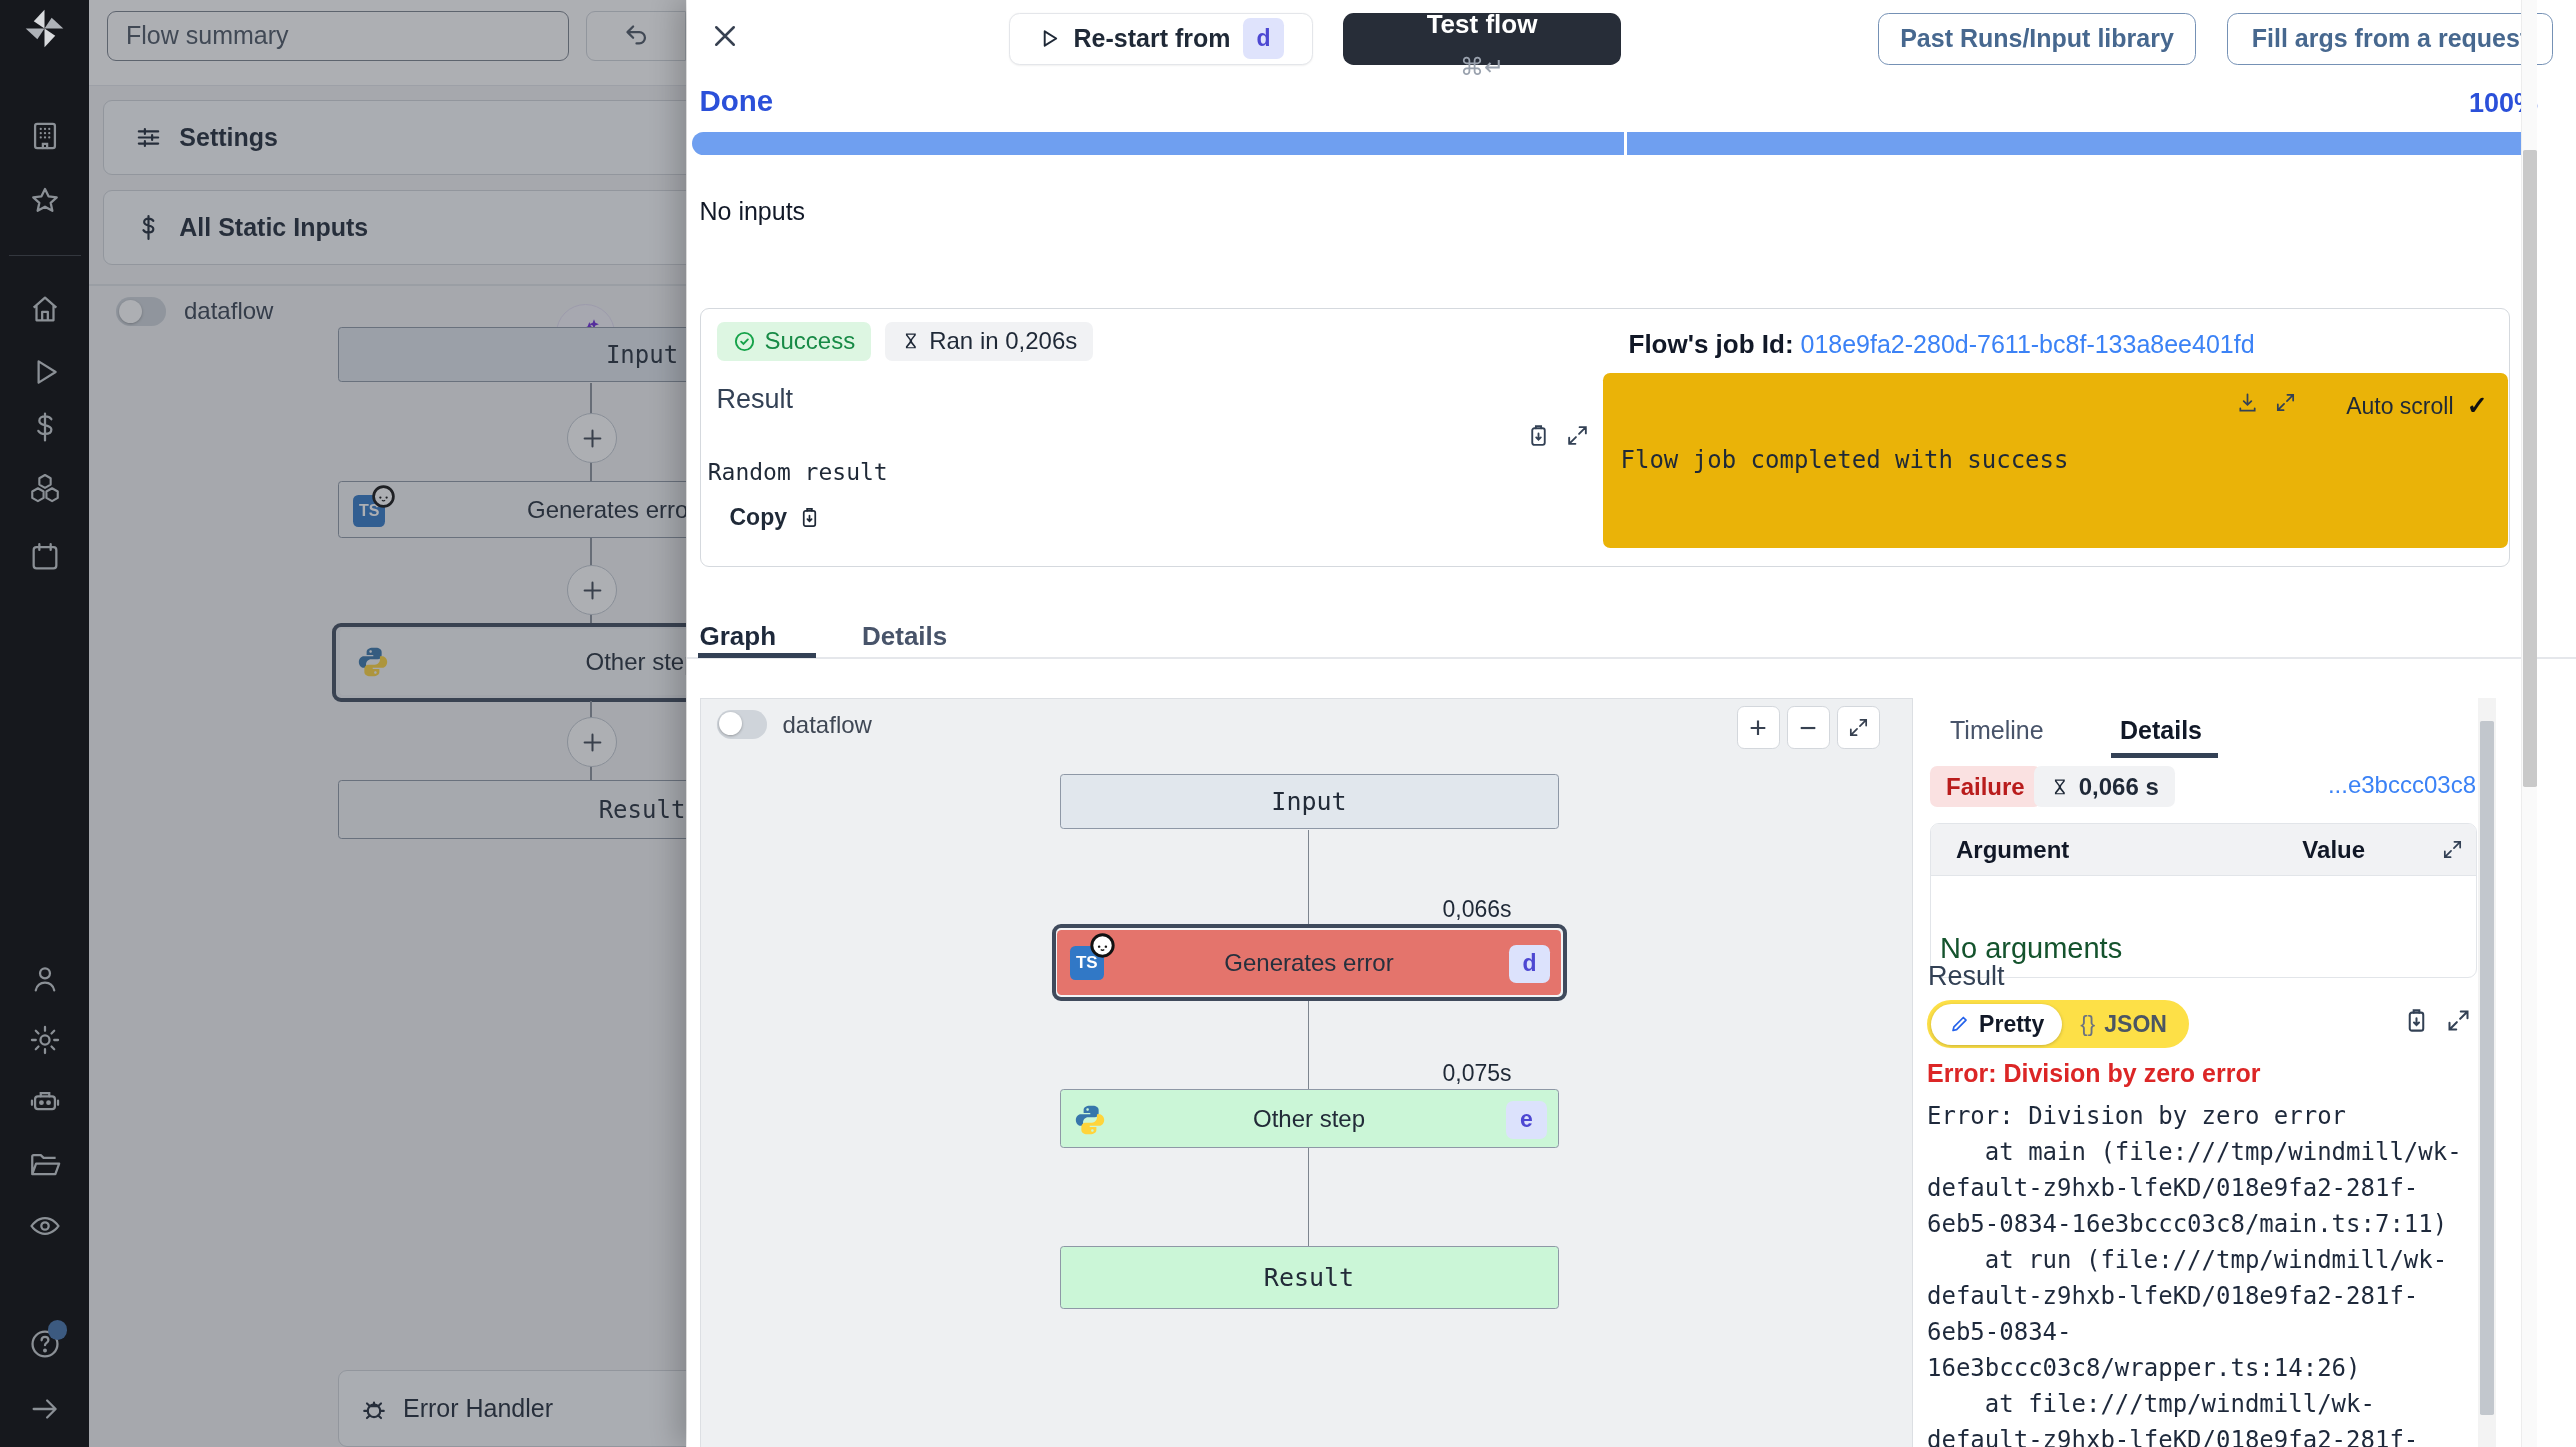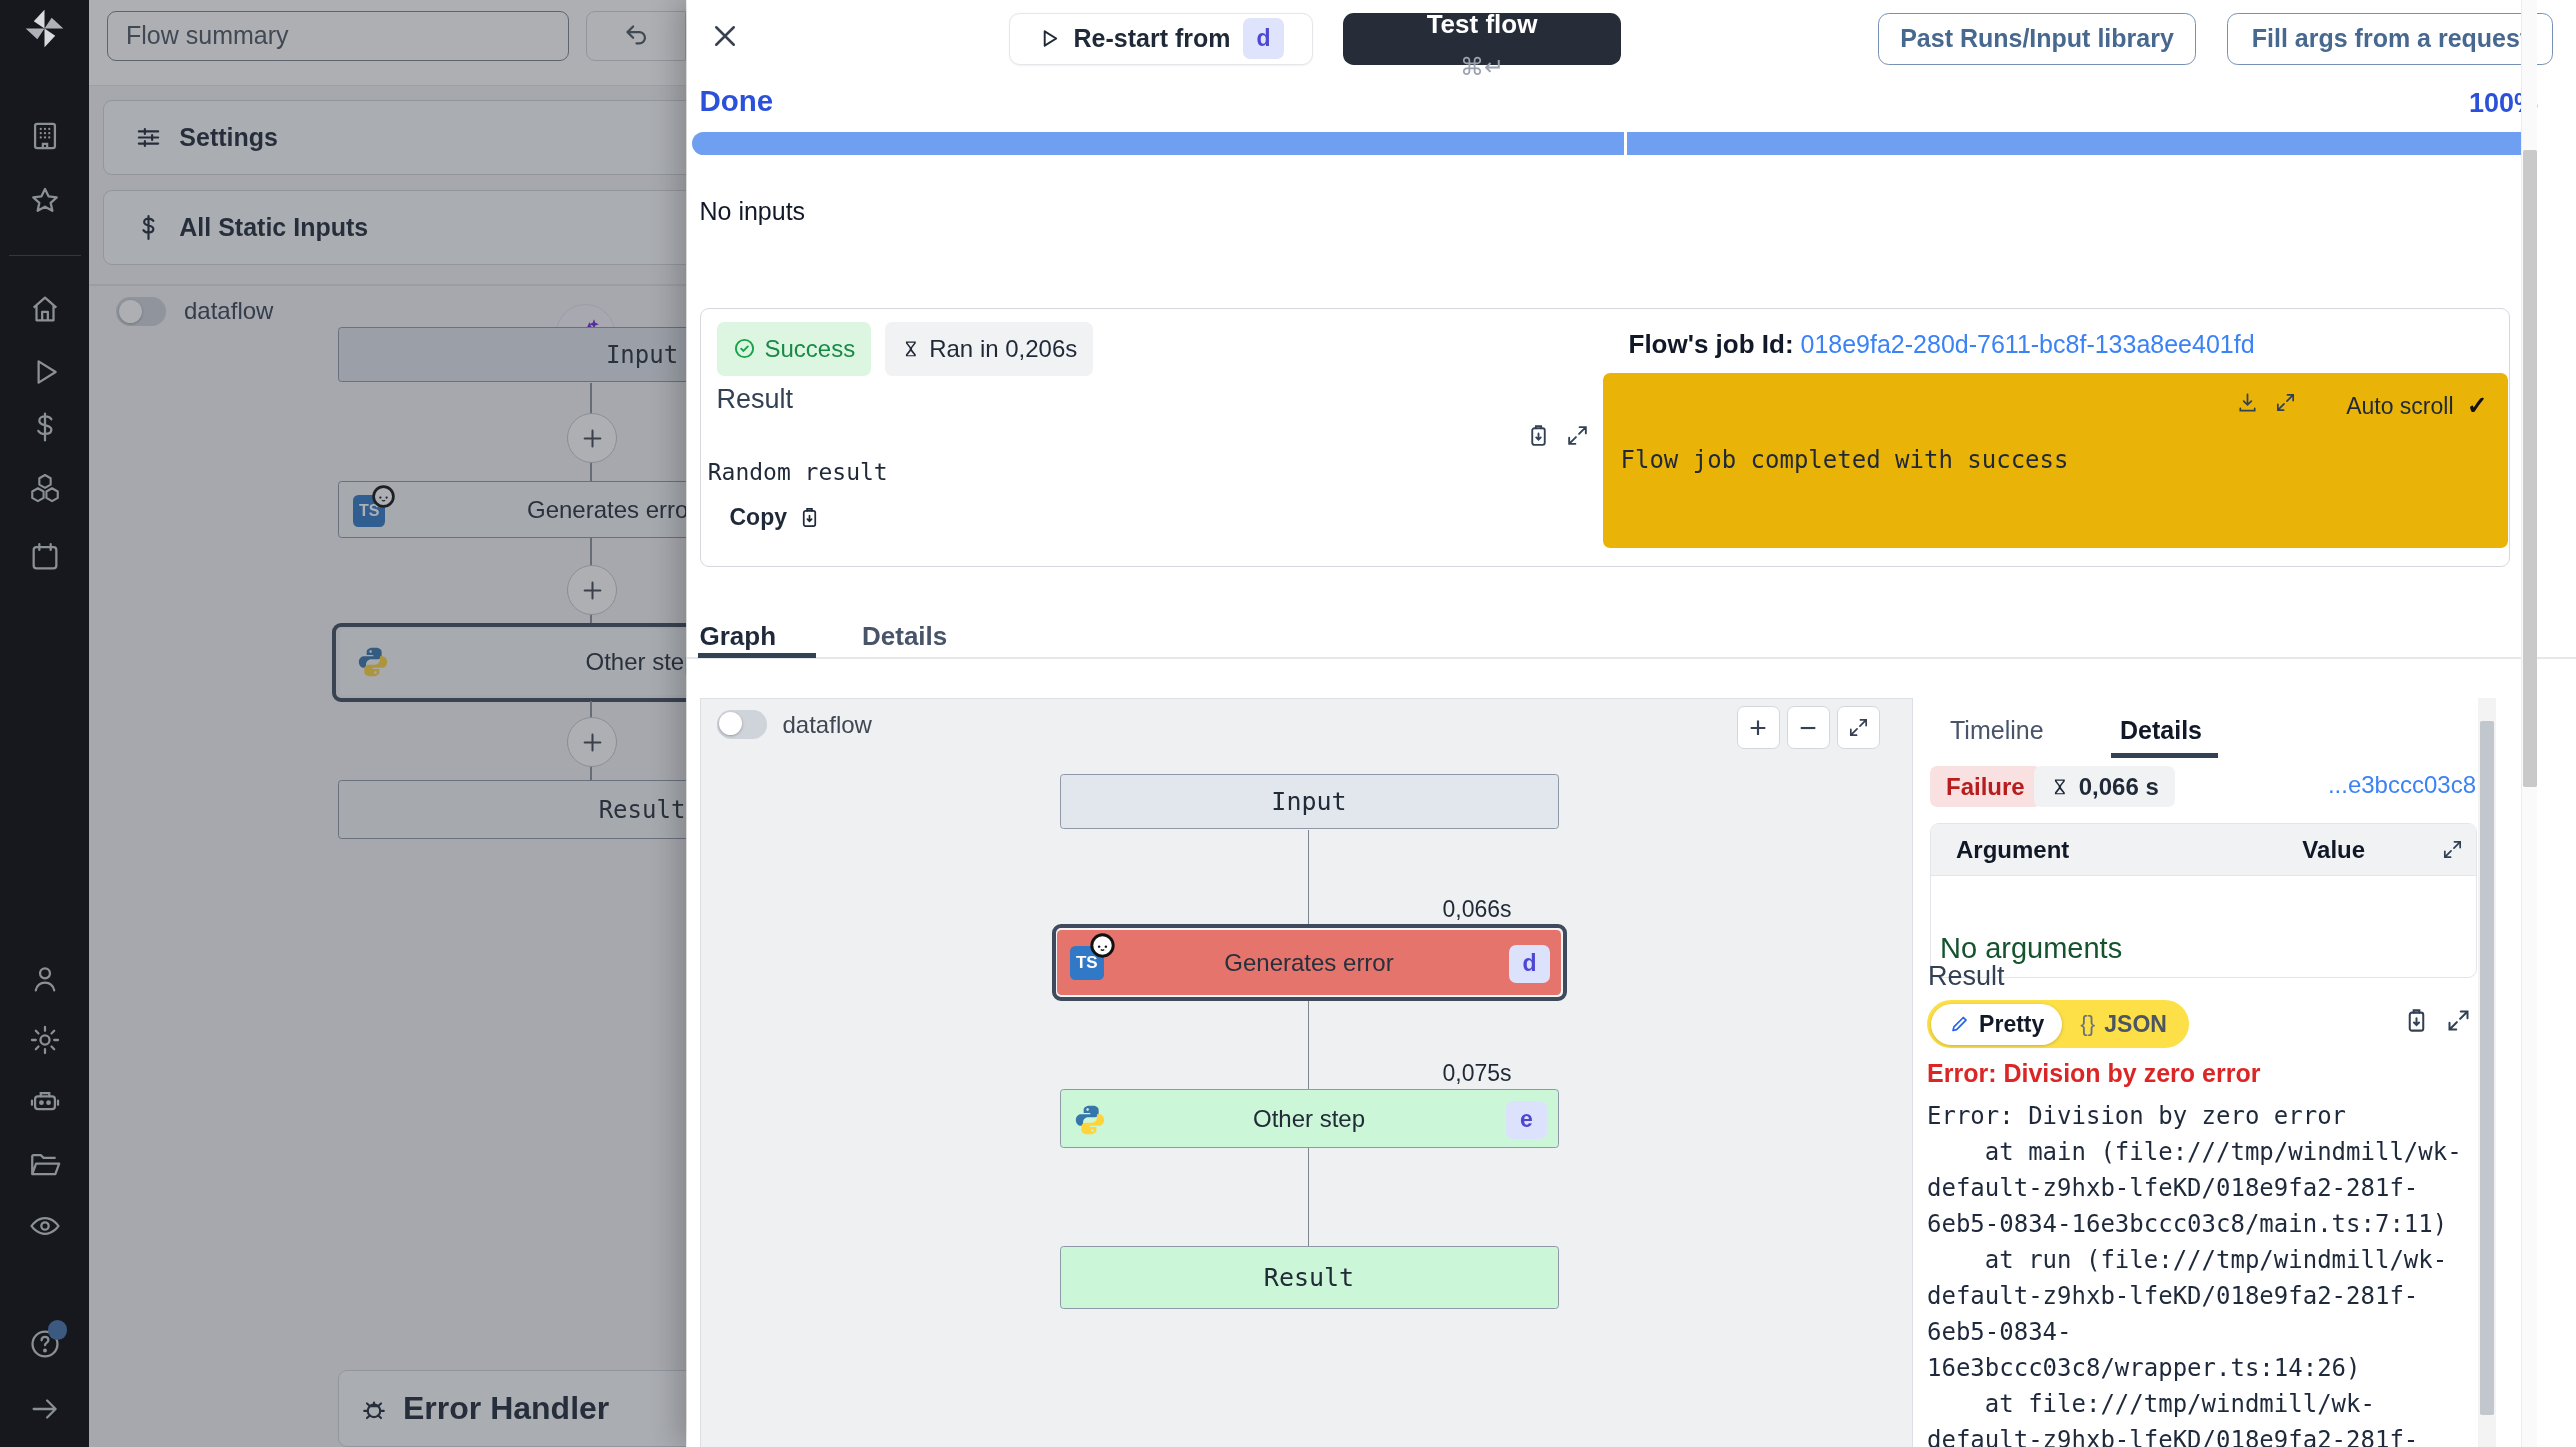--- a/index.html
+++ b/index.html
@@ -29,21 +29,21 @@
      border:1.8px solid #c3c9d1; color:#3f4754; display:flex; align-items:center; justify-content:center; }
   #lp-overlay { left:0; top:0; width:597px; height:1447px; background:rgba(50,55,64,.40); z-index:5; }
 
   
   #drawer { left:687px; top:0; width:1889px; height:1447px; background:#fff; z-index:10;
      box-shadow:-10.7px 0 27px rgba(0,0,0,.20); }
   .hbtn { position:absolute; top:12.5px; height:52px; border-radius:10.7px; display:flex; align-items:center;
      justify-content:center; gap:12.5px; font-size:25px; }
   .badge-key { background:#dfe3fc; color:#4d47d2; border-radius:7.2px; font-weight:bold; font-size:23px;
      display:flex; align-items:center; justify-content:center; }
-  .chip { position:absolute; height:54px; border-radius:7.2px; display:flex; align-items:center; gap:9px;
+  .chip { position:absolute; height:39px; border-radius:7.2px; display:flex; align-items:center; gap:9px;
      padding:0 16px; font-size:24px; }
   .icbtn { color:#334155; cursor:pointer; }
   .tab-underline { position:absolute; background:#334155; }
   .gnode { position:absolute; left:359px; width:499px; border:0.9px solid #8e98a6; display:flex;
      align-items:center; justify-content:center; font-size:24px; color:#222b38; border-radius:3.6px; }
   .gtime { position:absolute; font-size:23px; color:#1f2937; }
   .gline { position:absolute; left:607px; width:1.8px; background:#7d858f; }
   .nbadge { position:absolute; right:10.7px; width:41px; height:38px; }
   .scroll-thumb { position:absolute; border-radius:1.8px; }
 </style>
@@ -220,21 +220,21 @@
   <div class="mini-line" style="top:701px;height:79px;"></div>
   <div class="plus-circle" style="top:717px;">
     <svg viewBox="0 0 24 24" width="27" height="27" fill="none" stroke="currentColor" stroke-width="1.8" stroke-linecap="round">
         <path d="M12 5v14M5 12h14"></path>
       </svg>
   </div>
   <div class="mini-node mono" style="top:780px;height:59px;">
     <span>Result</span>
   </div>
 
-  <div class="abs" style="left:249px;top:1370px;width:429px;height:77px;background:#fbfcfd;border:1.8px solid #d2d6db;border-radius:9px;display:flex;align-items:center;gap:14.3px;padding-left:19.7px;font-size:32px;font-weight:bold;color:#1f2937;">
+  <div class="abs" style="left:249px;top:1370px;width:429px;height:77px;background:#fbfcfd;border:1.8px solid #d2d6db;border-radius:9px;display:flex;align-items:center;gap:14.3px;padding-left:19.7px;font-size:25px;font-weight:normal;color:#1f2937;">
     <svg viewBox="0 0 24 24" width="30" height="30" fill="none" stroke="#1f2937" stroke-width="1.7" stroke-linecap="round">
         <circle cx="12" cy="13.5" r="5"></circle>
         <path d="M12 8.5c1.8 0 2.8 1.2 2.8 1.2H9.2S10.2 8.5 12 8.5zM12 8.5V6.8M8.6 9.6L6.4 7.6M15.4 9.6l2.2-2M7 13.5H4.2M19.8 13.5H17M8.6 17.2l-2.2 2M15.4 17.2l2.2 2"></path>
       </svg>
     <span>Error Handler</span>
   </div>
 
   <div id="lp-overlay" class="abs"></div>
 </div>
 

